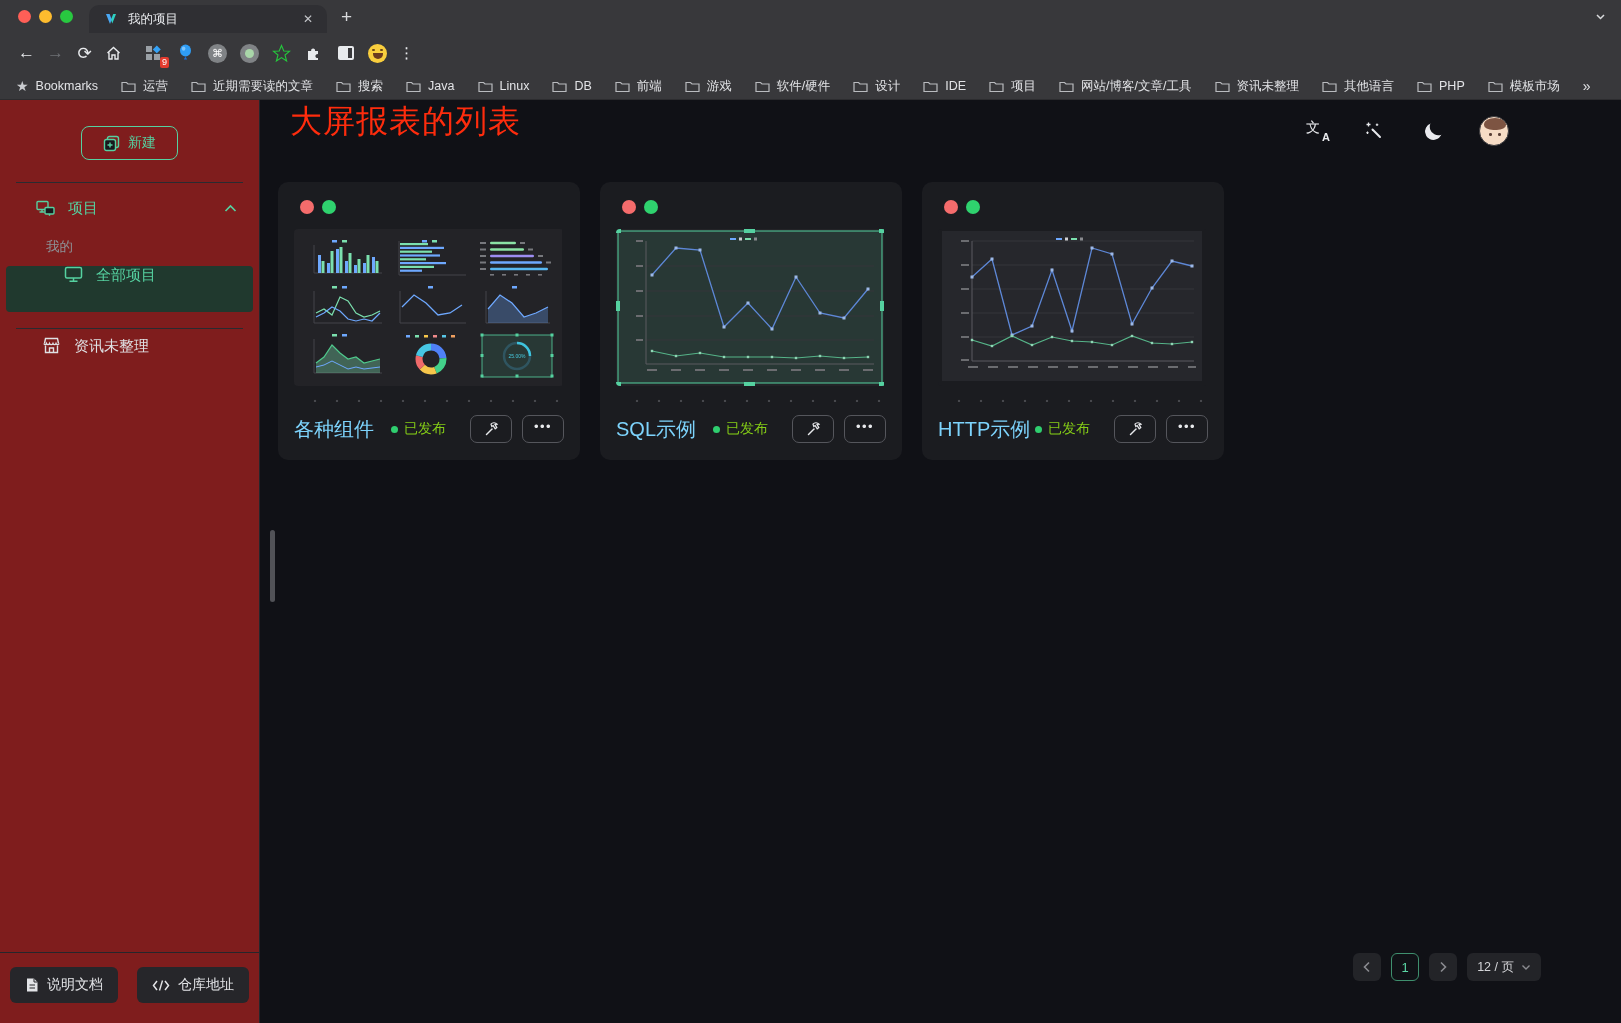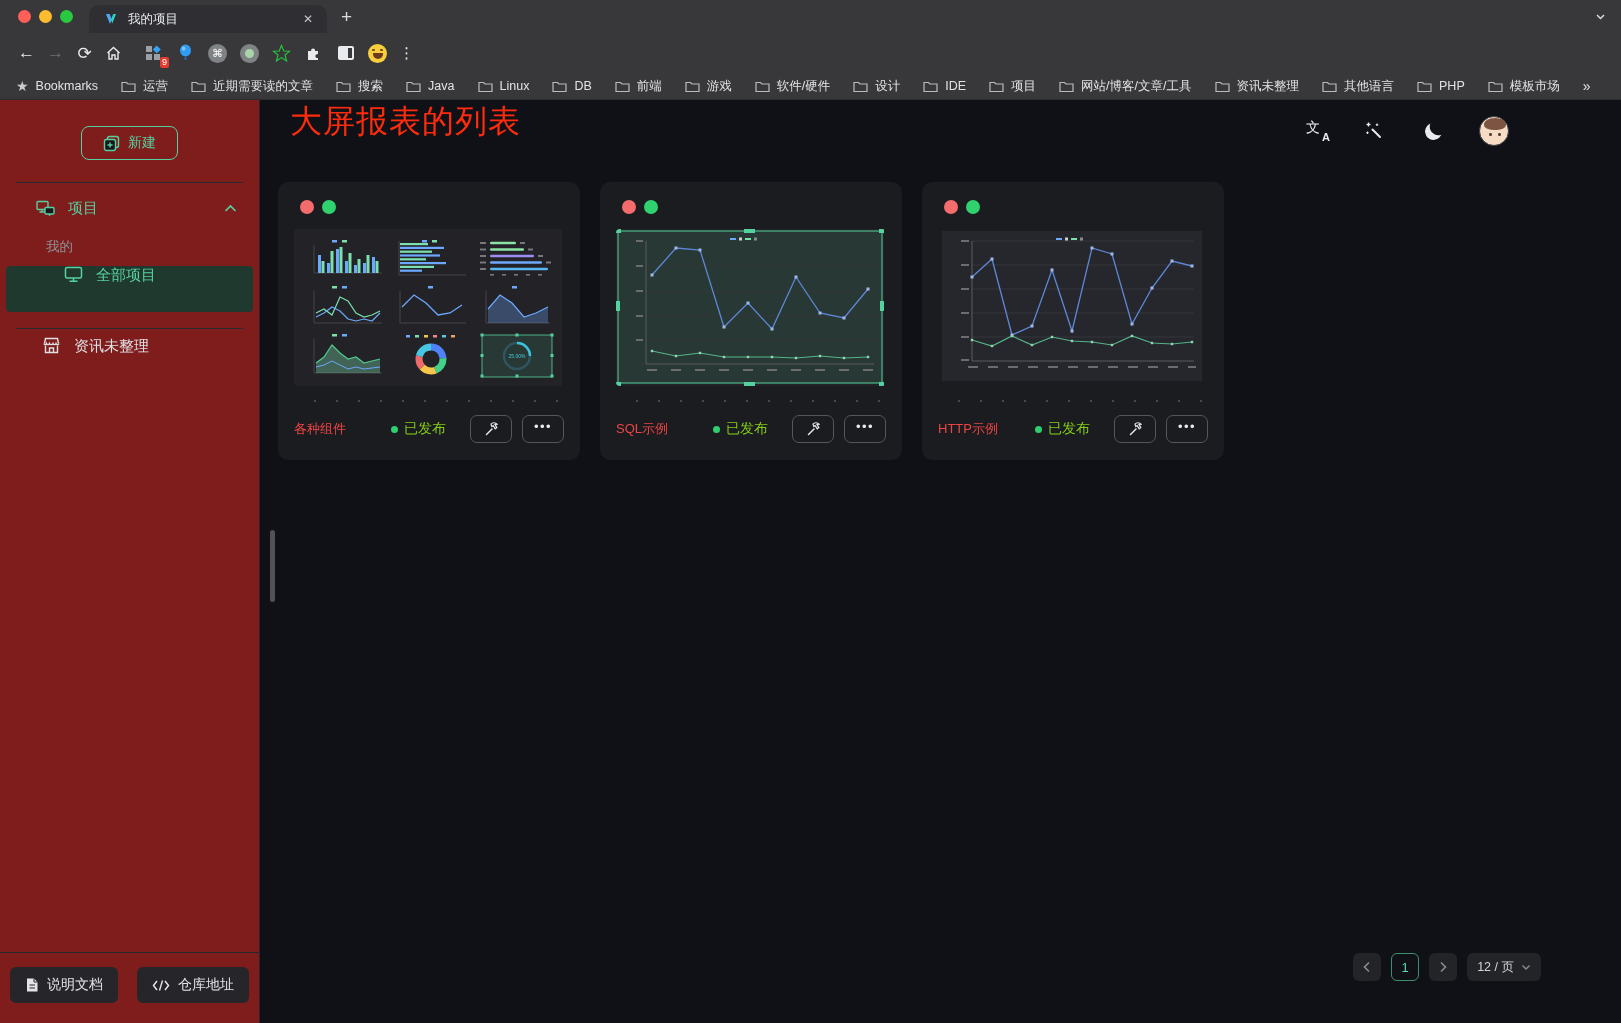--- a/index.html
+++ b/index.html
@@ -93,21 +93,21 @@
 
   .cards { display:flex; gap:20px; padding:20px 0 0 18px; }
   .card { width:302px; height:278px; background:#1b1c20; border-radius:10px; padding:18px 16px 0; }
   .carddots { display:flex; gap:8px; padding-left:6px; }
   .cdot { width:14px; height:14px; border-radius:50%; }
   .cdot.r{ background:#f56c6c; } .cdot.g{ background:#2fd26e; }
   .preview { margin-top:15px; height:157px; border-radius:4px; overflow:hidden; }
   .dotline { height:4px; margin:12px 4px 0; background-image:radial-gradient(circle, #47484d 1.2px, transparent 1.6px);
     background-size:22px 4px; background-position:6px 1px; background-repeat:repeat-x; }
   .cardfoot { display:flex; align-items:center; margin-top:13px; }
-  .cname { color:#ef4444; font-size:13px; flex:1; }
+  .cname { color:#7dd3fc; font-size:20px; flex:1; }
   .status { display:flex; align-items:center; gap:6px; color:#84cc16; font-size:14px; margin-right:14px; }
   .sdot { width:7px; height:7px; border-radius:50%; background:#2fce6f; }
   .cbtn { width:42px; height:28px; border:1px solid #55565c; border-radius:7px; background:transparent;
     display:flex; align-items:center; justify-content:center; color:#e8e9ec; margin-left:10px; cursor:pointer; }
   .cbtn .dots { letter-spacing:1.5px; font-size:13px; line-height:0; margin-top:-4px; }
 
   .pagination { position:absolute; right:80px; bottom:42px; display:flex; align-items:center; gap:10px; }
   .pgbtn { width:28px; height:28px; background:#232428; border-radius:6px; color:#8a8b90;
     display:flex; align-items:center; justify-content:center; border:none; cursor:pointer; }
   .pgcur { width:28px; height:28px; border:1px solid #3f8f6e; border-radius:6px; color:#5bd6a5;

